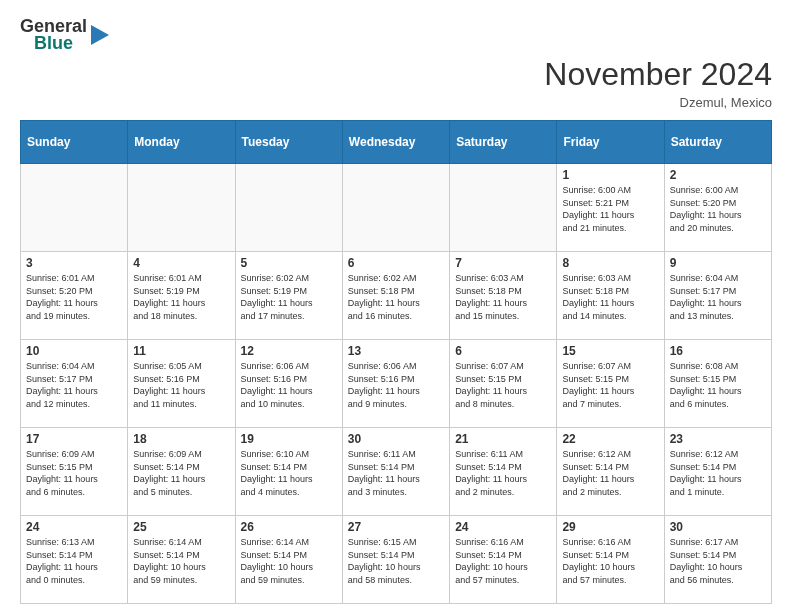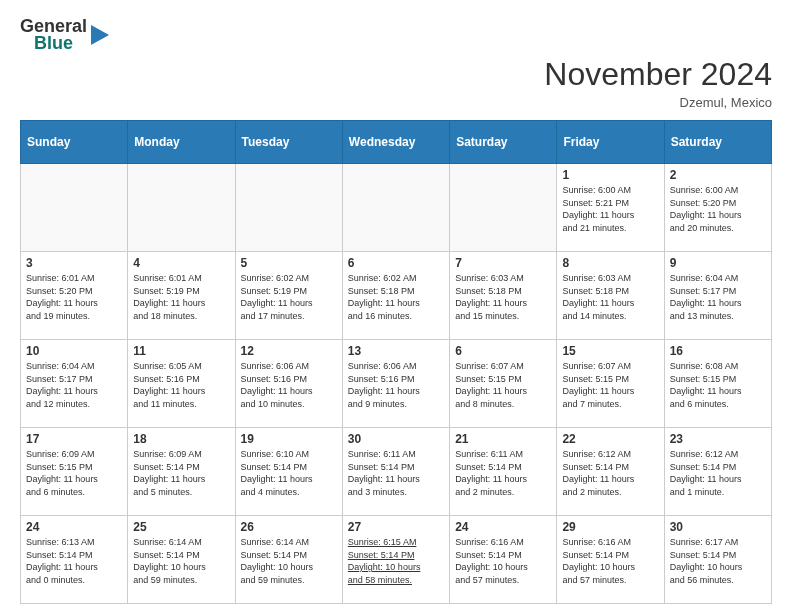--- a/index.html
+++ b/index.html
@@ -312,21 +312,21 @@
           </td>
           <td>
             <span class="day-num">26</span>
             <div class="day-info" style="white-space: pre-line;">Sunrise: 6:14 AM
 Sunset: 5:14 PM
 Daylight: 10 hours
 and 59 minutes.</div>
           </td>
           <td>
             <span class="day-num">27</span>
-            <div class="day-info" style="white-space: pre-line; text-decoration: underline;">Sunrise: 6:15 AM
+            <div class="day-info" style="white-space: pre-line;">Sunrise: 6:15 AM
 Sunset: 5:14 PM
 Daylight: 10 hours
 and 58 minutes.</div>
           </td>
           <td>
             <span class="day-num">24</span>
             <div class="day-info" style="white-space: pre-line;">Sunrise: 6:16 AM
 Sunset: 5:14 PM
 Daylight: 10 hours
 and 57 minutes.</div>

